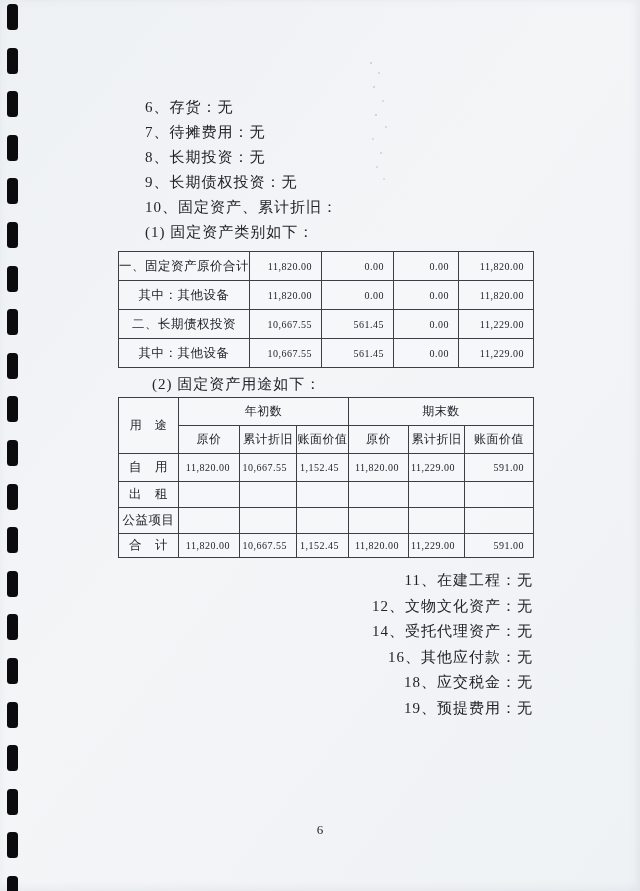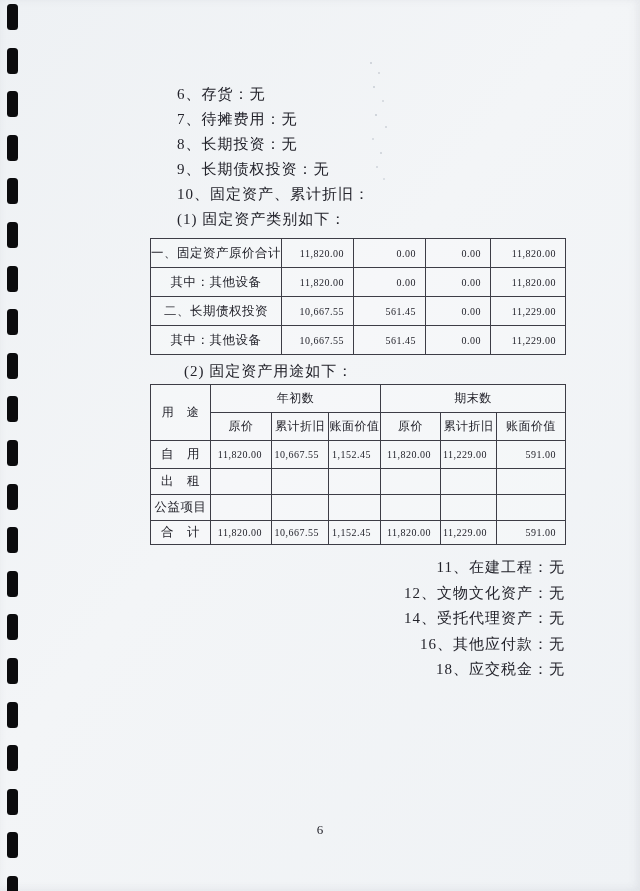--- a/index.html
+++ b/index.html
@@ -20,21 +20,21 @@
 
   
   .scan-noise {
     position:absolute; left:370px; top:62px; width:2px; height:2px;
     background:#bcc2cb; border-radius:50%; opacity:.8;
     box-shadow: 8px 10px 0 #c4c9d1, 3px 24px 0 #bdc3cc, 12px 38px 0 #c7ccd3,
                 5px 52px 0 #bac0c9, 15px 64px 0 #c3c9d1, 2px 76px 0 #c9ced5,
                 10px 90px 0 #c0c6ce, 6px 104px 0 #c6cbd3, 13px 116px 0 #cdd2d8;
   }
 
-  .content { position:absolute; left:118px; top:82px; width:415px;margin-left:32px; }
+  .content { position:absolute; left:118px; top:95px; width:415px; }
 
   .li { height:25px; line-height:25px; font-size:15px; letter-spacing:1px; white-space:nowrap; }
   .toplist .li { padding-left:27px; }
   .bottomlist { margin-top:10px;text-align:right; }
   .bottomlist .li { height:25.5px; line-height:25.5px; padding-left:13px; }
 
   .caption2 { margin-top:6px; height:20px; line-height:20px; font-size:15px; letter-spacing:1px; padding-left:34px; }
 
   table { border-collapse:collapse; table-layout:fixed; width:415px; background:rgba(255,255,255,0.25); }
   td {
@@ -204,19 +204,20 @@
         </tr>
       </tbody>
     </table>
 
     <div class="bottomlist">
       <div class="li">11、在建工程：无</div>
       <div class="li">12、文物文化资产：无</div>
       <div class="li">14、受托代理资产：无</div>
       <div class="li">16、其他应付款：无</div>
       <div class="li">18、应交税金：无</div>
+      <div class="li">19、预提费用：无</div>
     </div>
 
   </div>
 
   <div class="footer">6</div>
 
 </div>
 
 </body></html>

